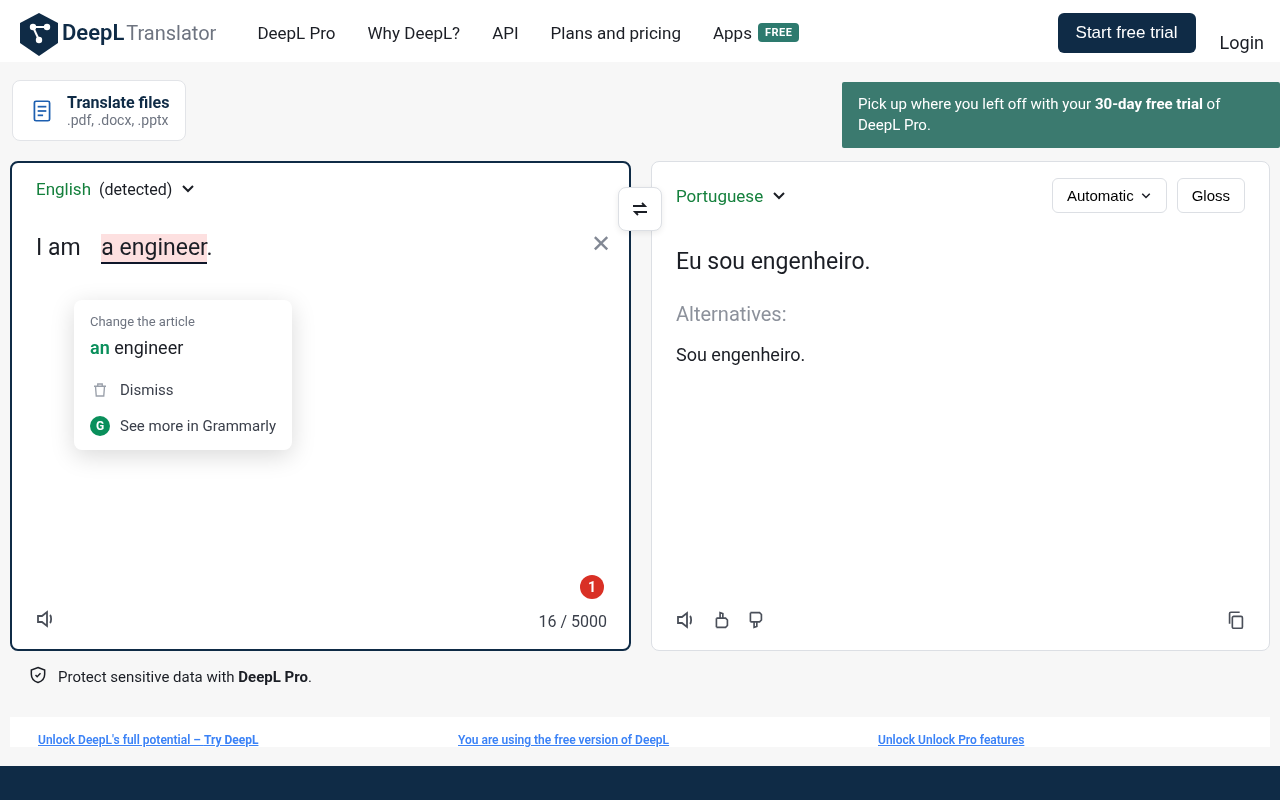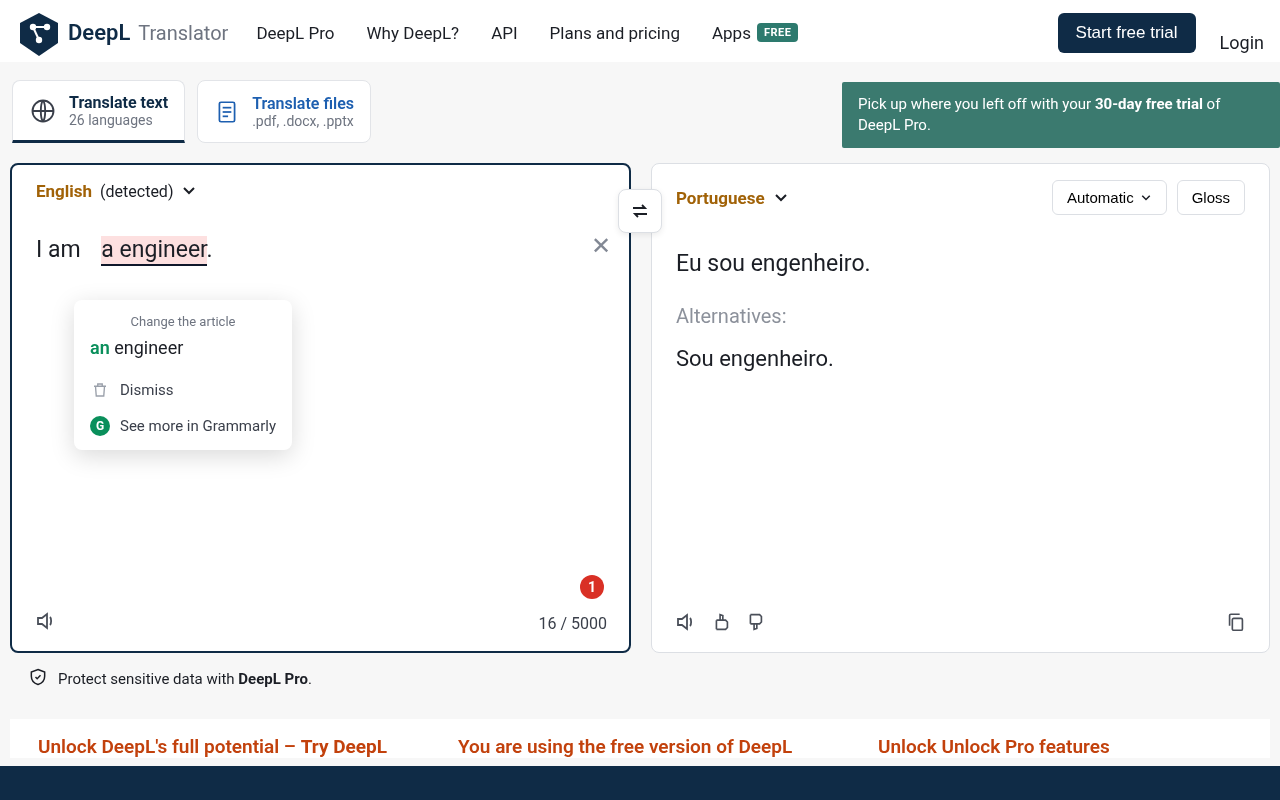--- a/index.html
+++ b/index.html
@@ -1,20 +1,20 @@
 <!DOCTYPE html>
 <html><head>
 <meta charset="utf-8">
 <style>
 * { margin:0; padding:0; box-sizing:border-box; }
 body { font-family:-apple-system,BlinkMacSystemFont,"Segoe UI",Roboto,sans-serif; background:#f7f7f7; color:#1b1e25; width:1280px; height:800px; overflow:hidden; position:relative; }
 
 
 .header { background:#fff; height:62px; display:flex; align-items:center; padding:0 16px; border-top:3px solid #fff; }
-.logo-wrap { display:flex; align-items:center; gap:6px; margin-right:28px;justify-content:center; }
+.logo-wrap { display:flex; align-items:center; margin-right:41px;justify-content:center; }
 .logo-icon { width:46px; height:46px; position:relative; }
 .logo-icon svg { width:46px; height:46px; }
 .brand { font-size:22px; font-weight:600; color:#0f2b46; }
 .brand-sub { font-size:20px; font-weight:400; color:#6e7480; margin-left:2px; }
 .nav { display:flex; gap:32px; align-items:center; }
 .nav-item { font-size:17px; color:#1b1e25; text-decoration:none; cursor:pointer; display:flex; align-items:center; gap:6px; }
 .free-badge { background:#2d7a6e; color:#fff; font-size:11px; font-weight:700; padding:3px 7px; border-radius:4px; letter-spacing:0.5px; }
 .header-right { margin-left:auto; display:flex; align-items:flex-end; gap:24px; }
 .start-trial { background:#0f2b46; color:#fff; border:none; padding:10px 18px; border-radius:6px; font-size:17px; font-weight:500; cursor:pointer; }
 .login-link { font-size:18px; color:#1b1e25; cursor:pointer; }
@@ -31,58 +31,58 @@
 
 
 .trial-banner { position:absolute; top:82px; right:0; width:438px; background:#3b7a6f; color:#fff; padding:12px 16px; font-size:15px; border-radius:2px; line-height:1.4; }
 .trial-banner b { font-weight:700; }
 
 
 .translator { display:flex; gap:20px; padding:20px 10px 0; position:relative; }
 .pane { flex:1; background:#fff; border:1px solid #dcdfe4; border-radius:8px; display:flex; flex-direction:column; height:490px; position:relative; }
 .pane.left { border:2px solid #0f2b46; }
 .lang-header { display:flex; align-items:center; padding:16px 24px 12px; border-bottom:1px solid transparent; gap:8px; }
-.lang-name { font-size:17px; font-weight:700; color:#a16207; }
+.lang-name { font-size:17px; font-weight:400; color:#15803d; }
 .detected { font-weight:400; color:#1b1e25; }
 .chevron { width:16px; height:16px; }
 .lang-controls { margin-left:auto; display:flex; gap:10px;justify-content:center; }
 .lang-ctrl { border:1px solid #dcdfe4; border-radius:6px; padding:8px 14px; font-size:15px; display:flex; align-items:center; gap:6px; cursor:pointer; background:#fff; }
 
 .swap-btn { position:absolute; left:50%; top:46px; transform:translateX(-50%); width:44px; height:44px; background:#fff; border:1px solid #dcdfe4; border-radius:8px; box-shadow:0 2px 6px rgba(0,0,0,.08); display:flex; align-items:center; justify-content:center; cursor:pointer; z-index:5; }
 
 .text-area { flex:1; padding:20px 24px; position:relative; font-size:23px; line-height:1.4; }
 .src-text .err { background:#fde0e0; border-bottom:2px solid #0f172a; padding-bottom:1px;margin-left:15px; }
 .clear-x { position:absolute; top:16px; right:18px; font-size:24px; color:#828894; cursor:pointer; }
 
 
 .gram-popup { position:absolute; left:74px; top:300px; width:218px; background:#fff; border-radius:8px; box-shadow:0 6px 24px rgba(0,0,0,.15); padding:14px 16px; z-index:10; font-size:15px; }
-.gram-title { font-size:13px; color:#6e7480; margin-bottom:8px;text-align:center; }
+.gram-title { font-size:13px; color:#6e7480; margin-bottom:8px; }
 .gram-sugg { font-size:18px; margin-bottom:14px; }
 .gram-sugg .an { color:#0a8f5b; font-weight:600; }
 .gram-row { display:flex; align-items:center; gap:10px; padding:8px 0; font-size:15px; color:#3a3f4a; cursor:pointer; }
 .gram-row:last-child { padding-bottom:0; }
 .gram-icon { width:20px; height:20px; display:flex; align-items:center; justify-content:center; color:#9aa0aa; }
 .g-logo { width:20px; height:20px; border-radius:50%; background:#0a8f5b; color:#fff; display:flex; align-items:center; justify-content:center; font-size:12px; font-weight:700; }
 
 .alt-label { color:#8c919b; font-size:20px; margin:22px 0 14px; }
-.alt-text { font-size:22px; color:#1b1e25; }
+.alt-text { font-size:18px; color:#1b1e25; }
 
 .badge-count { position:absolute; left:580px; top:575px; width:24px; height:24px; background:#d93025; color:#fff; border-radius:50%; display:flex; align-items:center; justify-content:center; font-size:14px; font-weight:700; z-index:6; }
 
 .pane-footer { display:flex; align-items:center; padding:10px 22px 14px; gap:12px; }
 .speaker-icon,.thumb-icon,.copy-icon { cursor:pointer; color:#4a4f59; }
 .char-count { margin-left:auto; font-size:16px; color:#3a3f4a; }
 
 
 .protect-row { display:flex; align-items:center; gap:10px; padding:14px 28px 0; font-size:15px; color:#1b1e25; }
 .protect-row b { font-weight:700; }
 
 
 .bottom-cards { display:flex; gap:0; padding:28px 10px 0; }
-.bcard { flex:1; background:#fff; padding:16px 28px 0; font-size:19px; font-weight:600; color:#c2410c; }
+.bcard { flex:1; background:#fff; padding:16px 28px 0; font-size:12px; font-weight:600; color:#3b82f6;text-decoration:underline; }
 .bcard .try { font-weight:700; }
 
 .dark-strip { position:absolute; bottom:0; left:0; right:0; height:34px; background:#0f2b46; }
 </style>
 </head>
 <body>
 
 <div class="header">
   <div class="logo-wrap">
     <div class="logo-icon">
@@ -108,32 +108,20 @@
       <span class="free-badge">FREE</span>
     </a>
   </div>
   <div class="header-right">
     <button class="start-trial">Start free trial</button>
     <a class="login-link">Login</a>
   </div>
 </div>
 
 <div class="tabs-row">
-  <div class="tab-card active">
-    <div class="tab-icon">
-      <svg width="28" height="28" viewBox="0 0 24 24" fill="none" stroke="#3a3f4a" stroke-width="1.6">
-          <circle cx="12" cy="12" r="9"></circle>
-          <path d="M3 12h18M12 3c2.5 3 2.5 15 0 18M12 3c-2.5 3-2.5 15 0 18"></path>
-        </svg>
-    </div>
-    <div class="tab-texts">
-      <span class="tab-title">Translate text</span>
-      <span class="tab-sub">26 languages</span>
-    </div>
-  </div>
   <div class="tab-card">
     <div class="tab-icon">
       <svg width="26" height="26" viewBox="0 0 24 24" fill="none" stroke="#1d5fb0" stroke-width="1.6">
           <rect x="5" y="3" width="14" height="18" rx="1.5"></rect>
           <line x1="8" y1="8" x2="16" y2="8"></line>
           <line x1="8" y1="12" x2="16" y2="12"></line>
           <line x1="8" y1="16" x2="13" y2="16"></line>
         </svg>
     </div>
     <div class="tab-texts">

